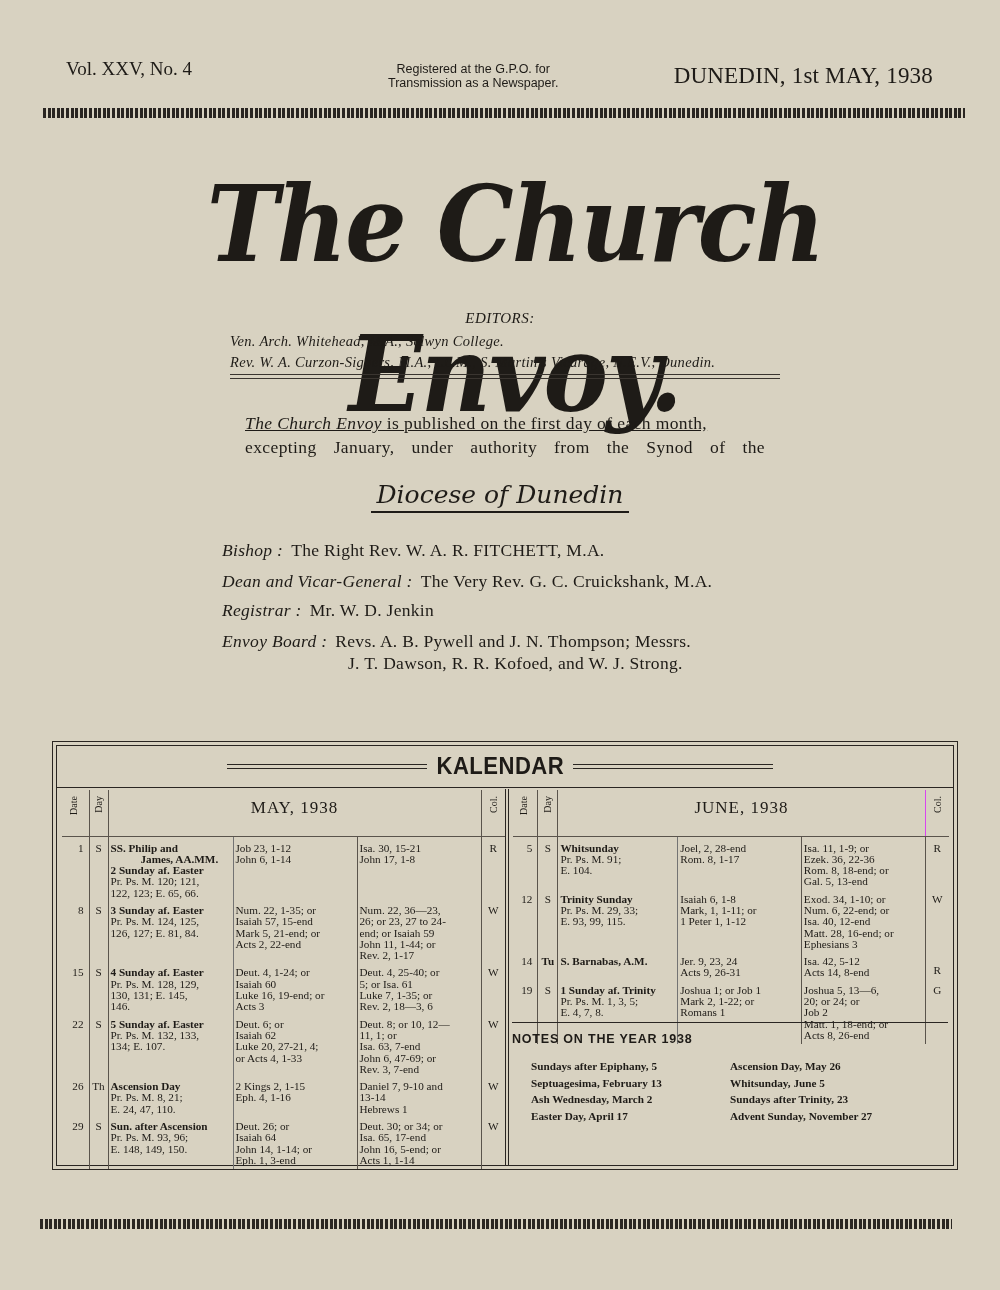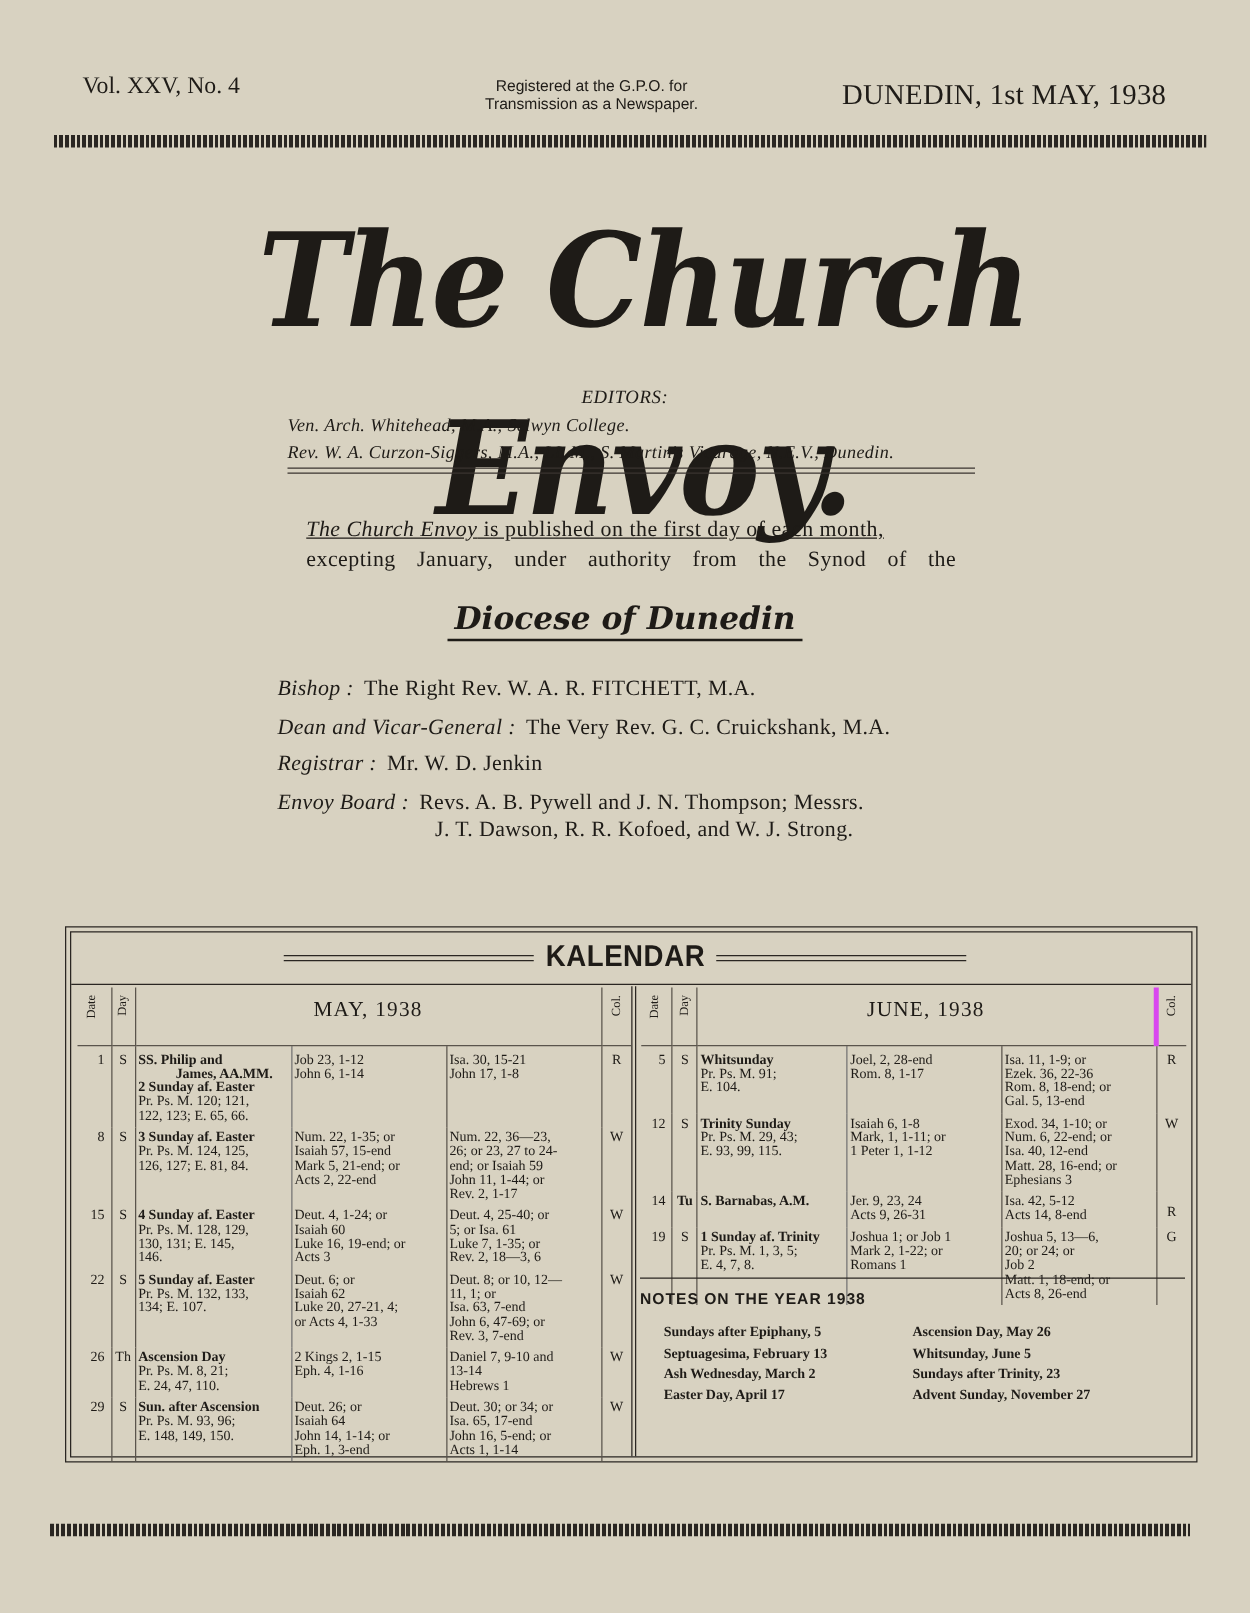--- a/index.html
+++ b/index.html
@@ -46,21 +46,21 @@
 
   .pub { left: 245px; width: 520px; font-size: 17.5px; letter-spacing: 0.4px; }
   .pub1 { top: 413px; text-decoration: underline; }
   .pub2 { top: 437px; display: flex; justify-content: space-between; }
   .diocese {
     left: 0; width: 1000px; top: 480px; text-align: center;
   }
   .diocese span {
     display: inline-block;
     font-family: "DejaVu Serif", serif;
-    font-style: italic; font-weight: bold; font-size: 25px;
+    font-style: italic; font-weight: normal; font-size: 25px;
     padding: 0 6px 2px;
     border-bottom: 2.5px solid #1e1b17;
   }
 
   .officer { left: 222px; font-size: 17.5px; letter-spacing: 0.3px; }
   .officer .role { font-style: italic; margin-right: 8px; }
   .off1 { top: 540px; } .off2 { top: 571px; } .off3 { top: 600px; } .off4 { top: 631px; }
   .off4b { left: 348px; top: 653px; font-size: 17.5px; letter-spacing: 0.3px; }
 
   
@@ -320,21 +320,21 @@
       <col style="width:23px">
     </colgroup>
   <tbody>
       <tr class="head">
     <th class="c-date">
           <div class="vhead">Date</div>
         </th>
     <th class="c-day">
           <div class="vhead">Day</div>
         </th>
-    <th class="c-desc mhead" colspan="3" style="border-right:4px solid #d946ef">JUNE, 1938</th>
+    <th class="c-desc mhead" colspan="3" style="border-right:1px solid #d946ef">JUNE, 1938</th>
     <th class="c-col">
           <div class="vhead">Col.</div>
         </th>
   </tr>
   <tr class="row first">
     <td class="c-date">5</td>
     <td class="c-day">S</td>
     <td class="c-desc">
       <div class="bold">Whitsunday</div>
       <div>Pr. Ps. M. 91;</div>
@@ -350,21 +350,21 @@
           <div>Rom. 8, 18-end; or</div>
           <div>Gal. 5, 13-end</div>
     </td>
     <td class="c-col">R</td>
   </tr>
   <tr class="row">
     <td class="c-date">12</td>
     <td class="c-day">S</td>
     <td class="c-desc">
       <div class="bold">Trinity Sunday</div>
-      <div>Pr. Ps. M. 29, 43;</div>
+      <div>Pr. Ps. M. 29, 33;</div>
           <div>E. 93, 99, 115.</div>
     </td>
     <td class="c-m">
       <div>Isaiah 6, 1-8</div>
           <div>Mark, 1, 1-11; or</div>
           <div>1 Peter 1, 1-12</div>
     </td>
     <td class="c-e">
       <div>Exod. 34, 1-10; or</div>
           <div>Num. 6, 22-end; or</div>

